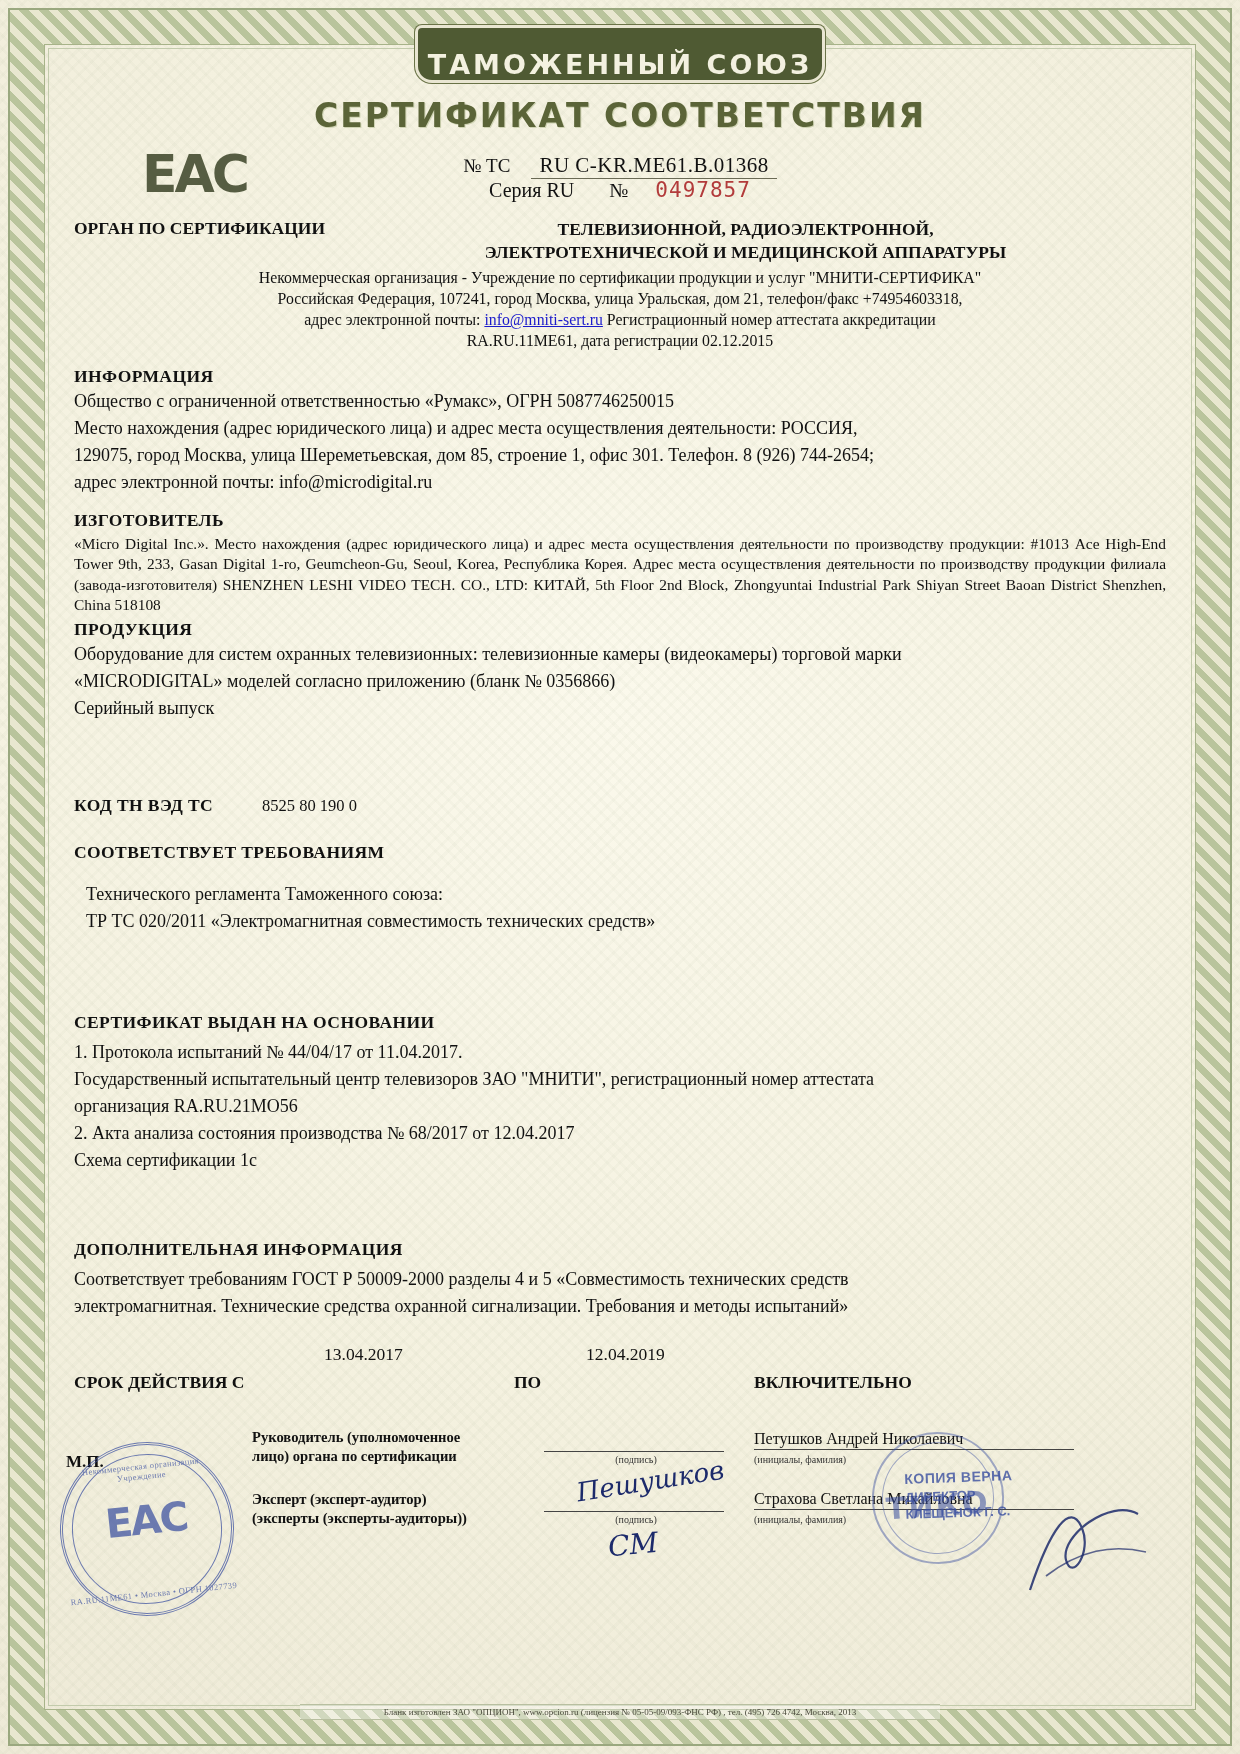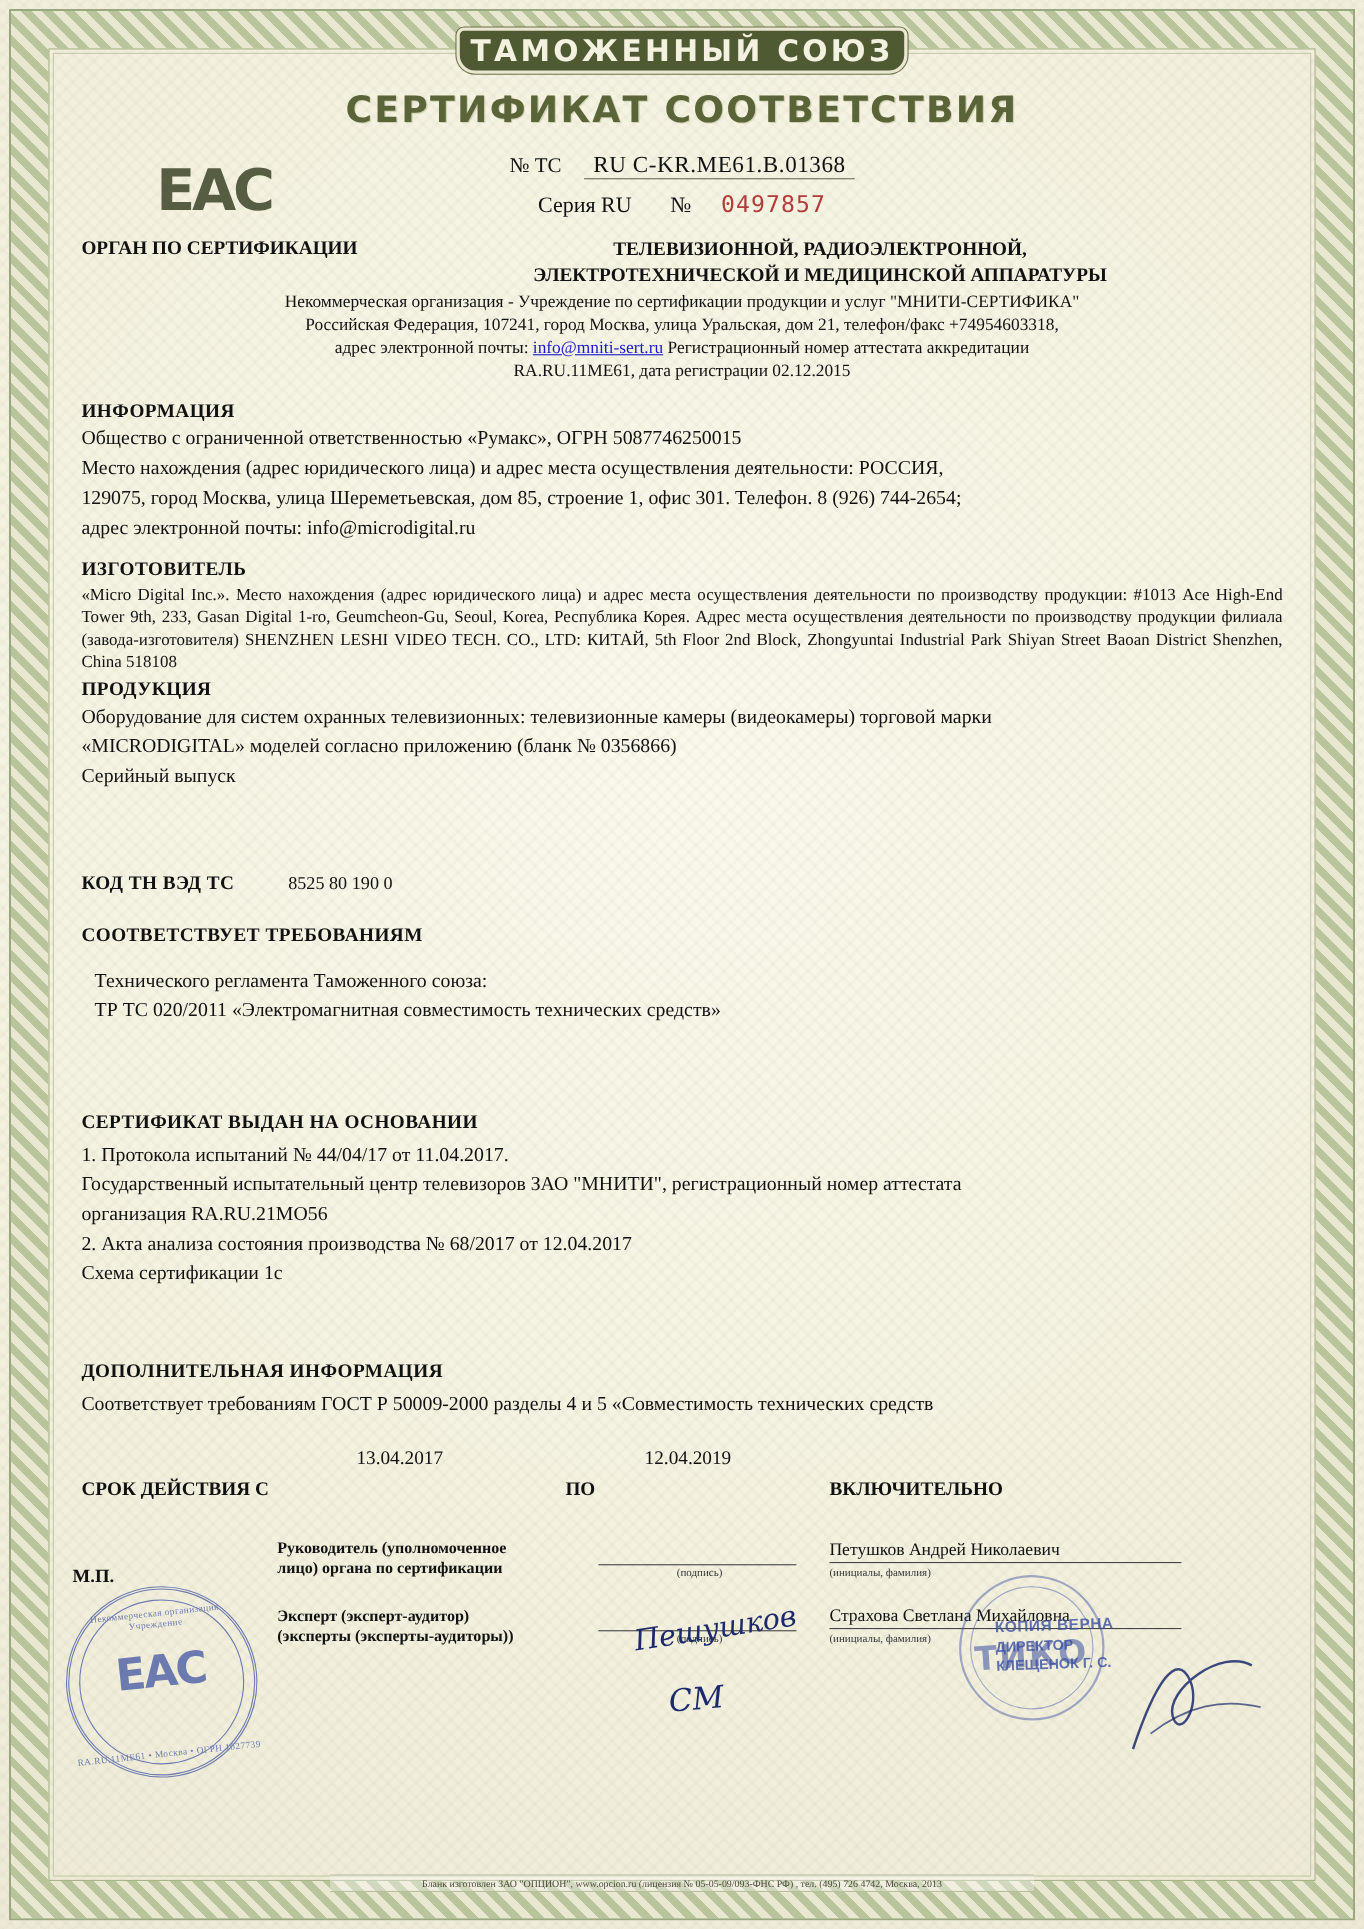--- a/index.html
+++ b/index.html
@@ -63,26 +63,26 @@
     position: absolute;
     left: 60px; top: 18px;
     width: 1120px;
     height: 1720px;
   }
 
   
   .tu-banner {
     margin: 10px auto 0;
     width: 404px;
-    height: 36px;
+    height: 52px;
     background: #4f5a33;
     border-radius: 4px 4px 14px 14px;
     box-shadow: 0 0 0 3px #e9e6d2, 0 0 0 4px #6a7347;
     display: flex;
-    align-items: center;
+    align-items: flex-end;
     justify-content: center;
   }
   .tu-banner span {
     color: #f3f1e0;
     font-family: "DejaVu Sans", sans-serif;
     font-weight: bold;
     font-size: 27px;
     letter-spacing: 3px;
   }
   .cert-title {
@@ -115,21 +115,20 @@
     font-size: 21px;
   }
   .numrow .lbl { font-size: 19px; }
   .numrow .val {
     border-bottom: 1px solid #6a6a55;
     padding: 0 8px 1px 8px;
     letter-spacing: .5px;
   }
   .serialrow {
     text-align: center;
-    margin-top: 12px;
     font-size: 20px;
   }
   .serialrow .serial-no {
     color: #b23b3b;
     font-family: "DejaVu Sans Mono", monospace;
     font-size: 21px;
     letter-spacing: 1px;
     margin-left: 22px;
   }
   .serialrow .nosign { margin-left: 30px; }
@@ -463,20 +462,21 @@
       <div class="para" style="margin-top:8px;">1.  Протокола испытаний № 44/04/17 от 11.04.2017.</div>
       <div class="para">Государственный испытательный центр телевизоров ЗАО "МНИТИ", регистрационный номер аттестата</div>
       <div class="para">организация RA.RU.21MO56</div>
       <div class="para">2. Акта анализа состояния производства № 68/2017 от 12.04.2017</div>
       <div class="para">Схема сертификации 1с</div>
     </div>
 
     <div class="sec" style="margin-top:66px;">
       <div class="sec-h">ДОПОЛНИТЕЛЬНАЯ ИНФОРМАЦИЯ</div>
       <div class="para" style="margin-top:8px;">Соответствует требованиям ГОСТ Р 50009-2000 разделы 4 и 5 «Совместимость технических средств</div>
+      <div class="para">электромагнитная. Технические средства охранной сигнализации. Требования и методы испытаний»</div>
     </div>
 
     <div class="sec">
       <div class="valid-row">
         <div class="valid-dates">
           <span class="d1">13.04.2017</span>
           <span class="d2">12.04.2019</span>
         </div>
         <div class="valid-labels">
           <span class="l1">СРОК ДЕЙСТВИЯ С</span>

